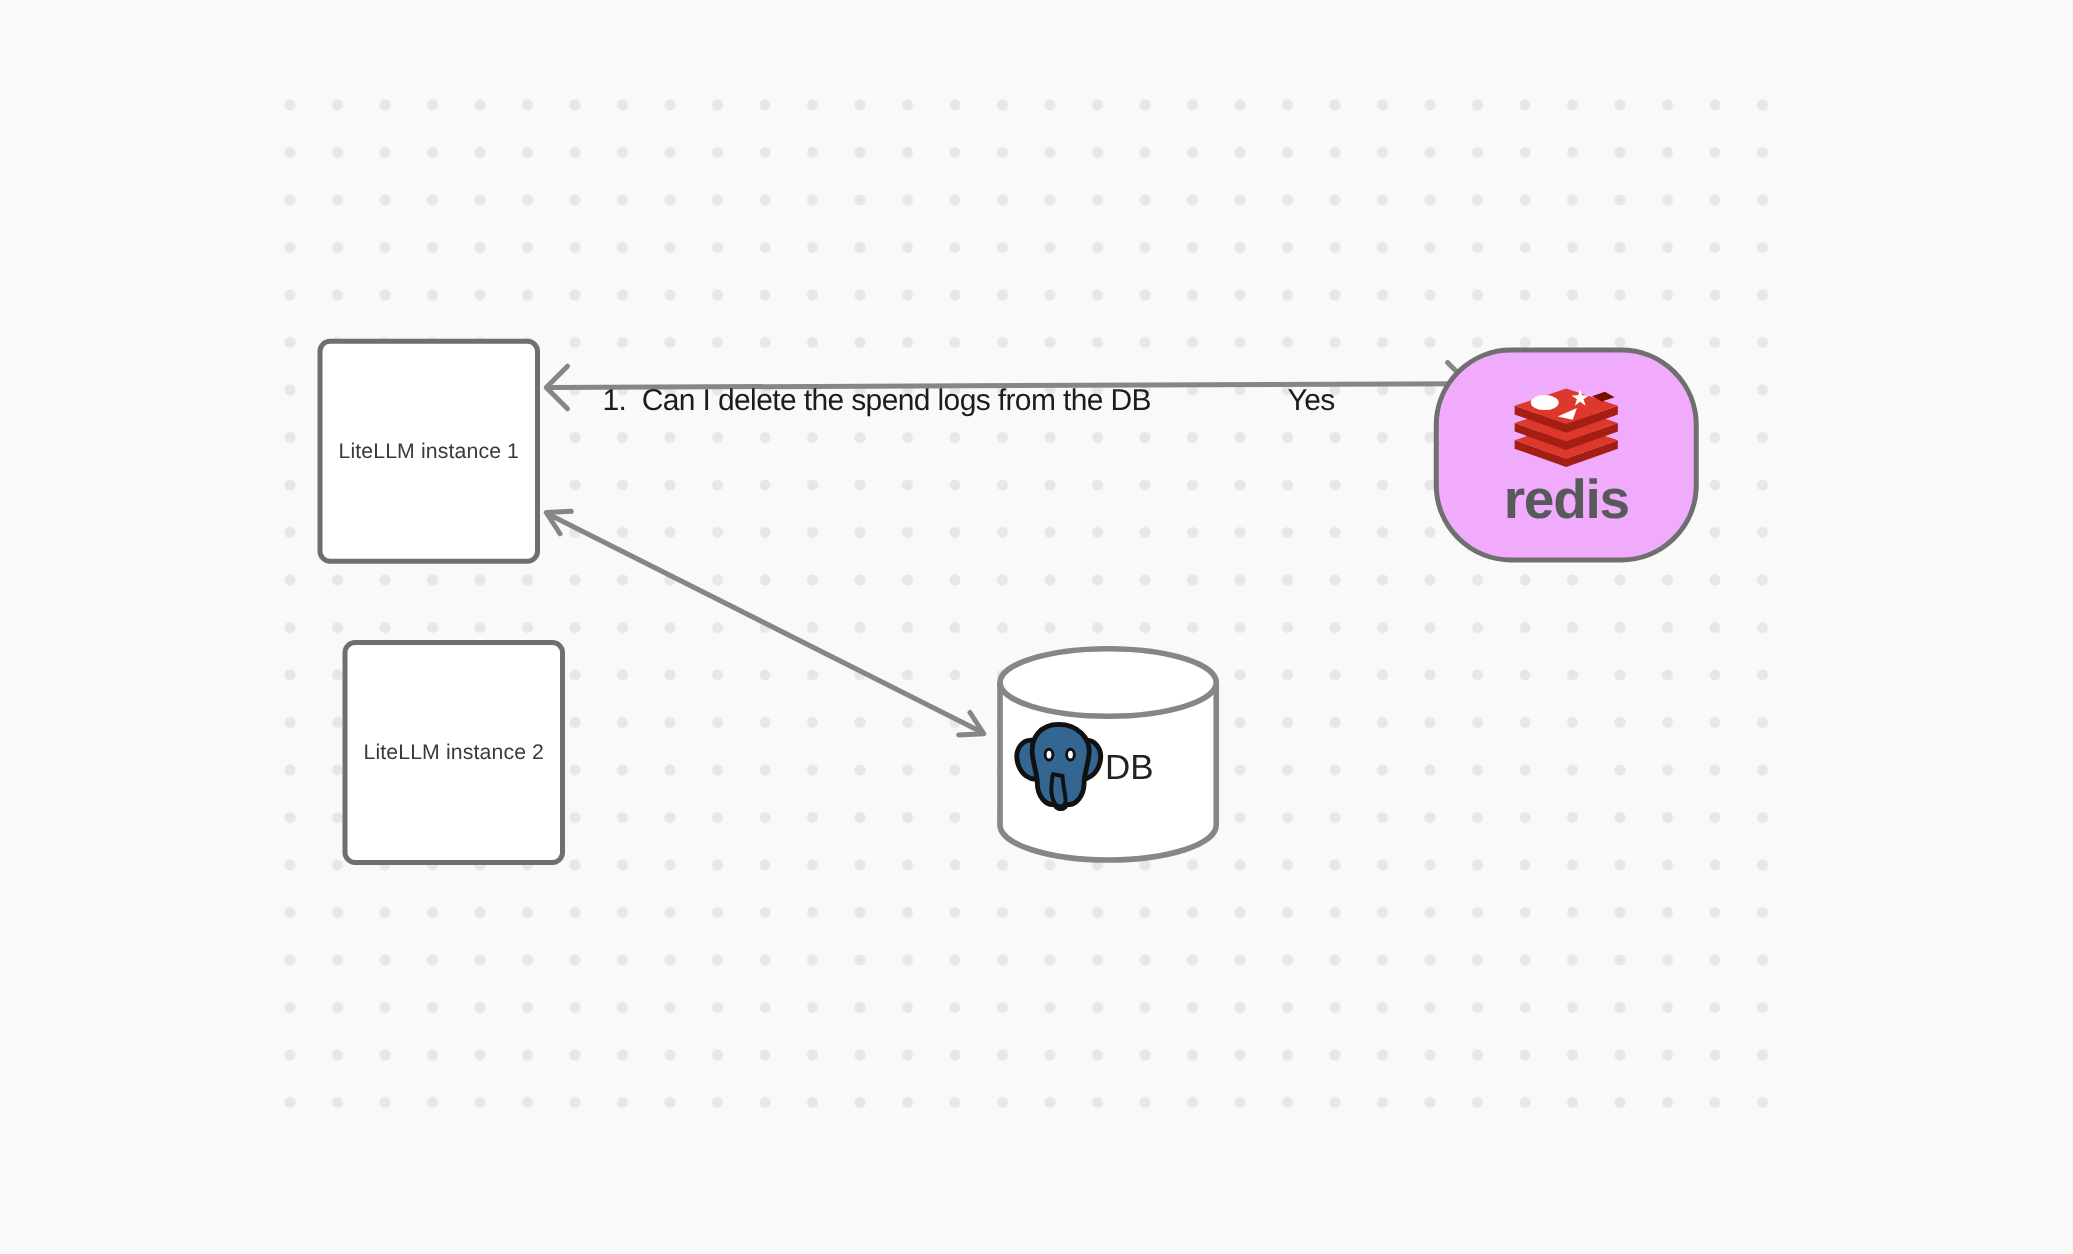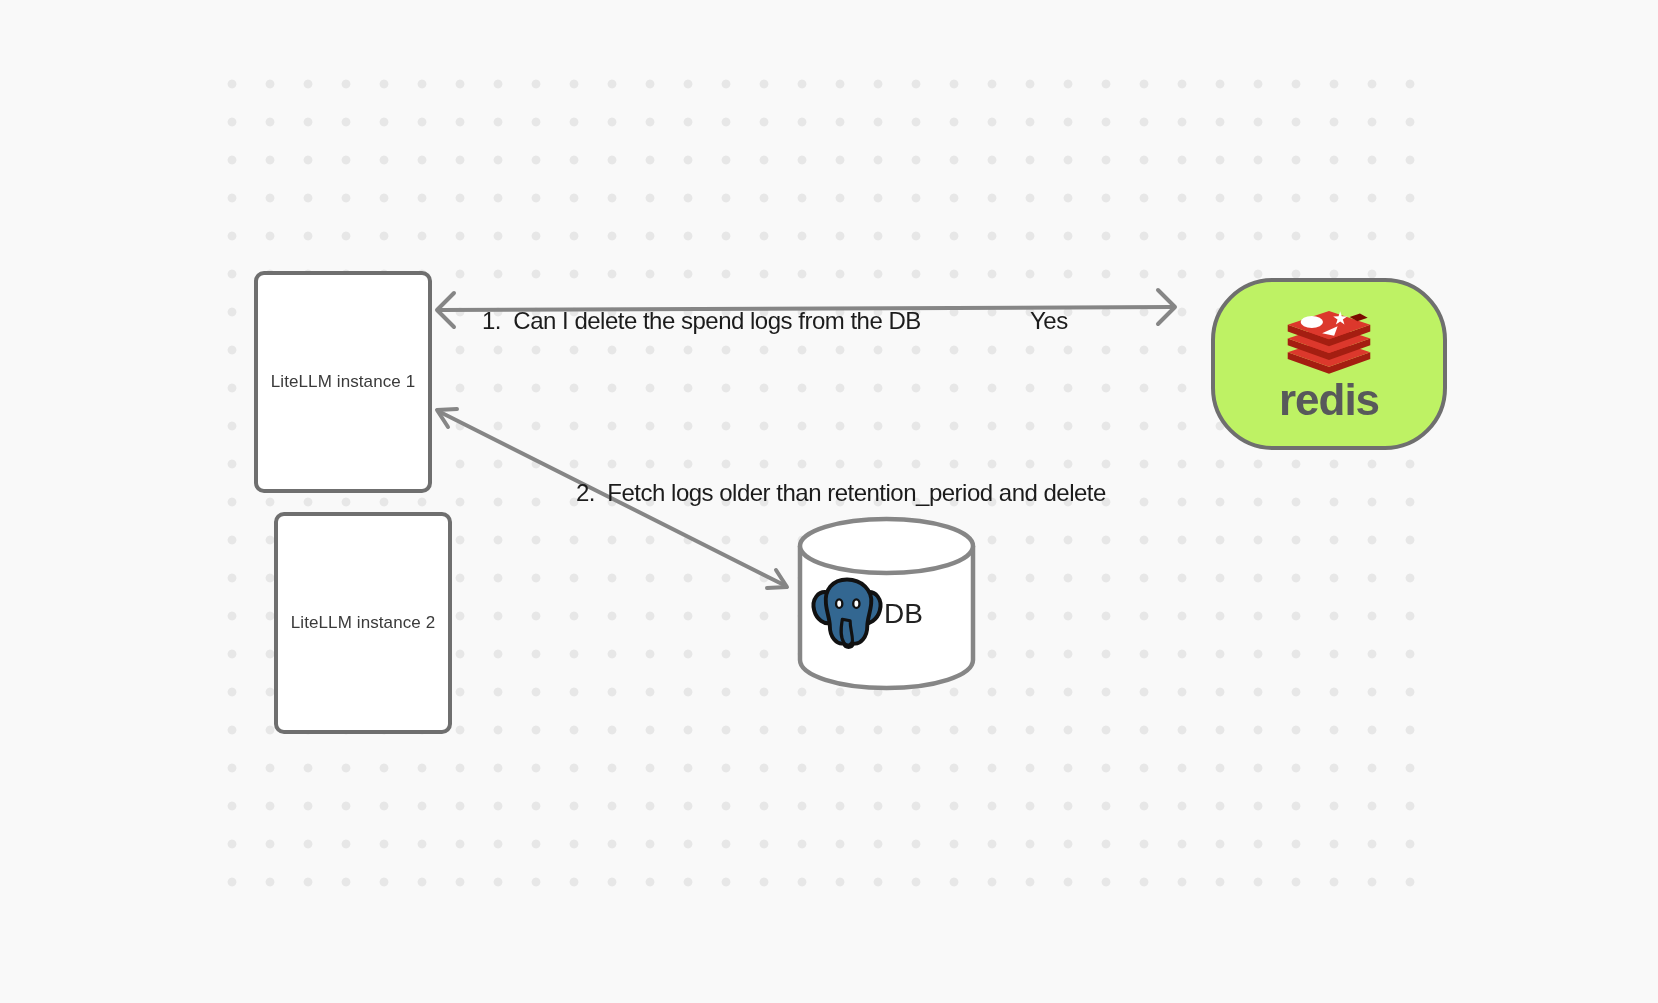--- a/index.html
+++ b/index.html
@@ -21,21 +21,21 @@
   .connectors { position: absolute; left: 0; top: 0; }
   .connectors line, .connectors polyline {
     stroke: var(--connector, #868686);
     stroke-width: 4;
     fill: none;
     stroke-linecap: round;
     stroke-linejoin: round;
   }
   .node-box {
     position: absolute;
-    width: 178px; height: 222px;
+    width: 178px; height: 180px;
     box-sizing: border-box;
     background: #ffffff;
     border: 4px solid var(--node-border, #6f6f6f);
     border-radius: 10px;
     display: flex; align-items: center; justify-content: center;
   }
   .node-box .node-label {
     font-size: 17px;
     color: var(--node-text, #3a3a3a);
     letter-spacing: 0.1px;
@@ -51,24 +51,24 @@
     color: var(--label-text, #1c1c1c);
     white-space: pre;
     line-height: 1.1;
     margin-top: 28px;
   }
   .label1 { left: 482px; top: 280px; }
   .label1-answer { left: 1030px; top: 280px; text-align: center; }
   .label2 { left: 576px; top: 452px; }
   .redis-node {
     position: absolute;
-    left: 1211px; top: 278px;
-    width: 236px; height: 172px;
+    left: 1147px; top: 278px;
+    width: 212px; height: 172px;
     box-sizing: border-box;
-    background: #bef264;
+    background: #f0abfc;
     border: 4px solid var(--node-border, #6f6f6f);
     border-radius: 62px;
   }
   .redis-logo { position: absolute; left: calc(50% - 43px); top: 28px; }
   .r-face { fill: var(--redis-red, #dc382c); }
   .r-dark { fill: var(--redis-dark-red, #a41e11); }
   .r-cube { fill: var(--redis-cube, #7a0c00); }
   .r-deco { fill: #ffffff; }
   .redis-word {
     position: absolute;
@@ -121,21 +121,20 @@
     <span class="node-label">LiteLLM instance 1</span>
   </div>
 
   <div class="node-box box2">
     <span class="node-label">LiteLLM instance 2</span>
   </div>
 
 
   <div class="edge-label label1">1.  Can I delete the spend logs from the DB</div>
   <div class="edge-label label1-answer">Yes</div>
-  <div class="edge-label label2">2.  Fetch logs older than retention_period and delete</div>
 
   <div class="redis-node">
     <svg class="redis-logo" width="86" height="74" viewBox="0 0 100 84">
       <g transform="translate(0,32)">
         <path class="r-dark" d="M2,16 L2,24 L50,41 L98,24 L98,16 L50,33 Z"></path>
         <path class="r-face" d="M2,16 L50,0 L98,16 L50,33 Z"></path>
       </g>
       <g transform="translate(0,16)">
         <path class="r-dark" d="M2,16 L2,24 L50,41 L98,24 L98,16 L50,33 Z"></path>
         <path class="r-face" d="M2,16 L50,0 L98,16 L50,33 Z"></path>

